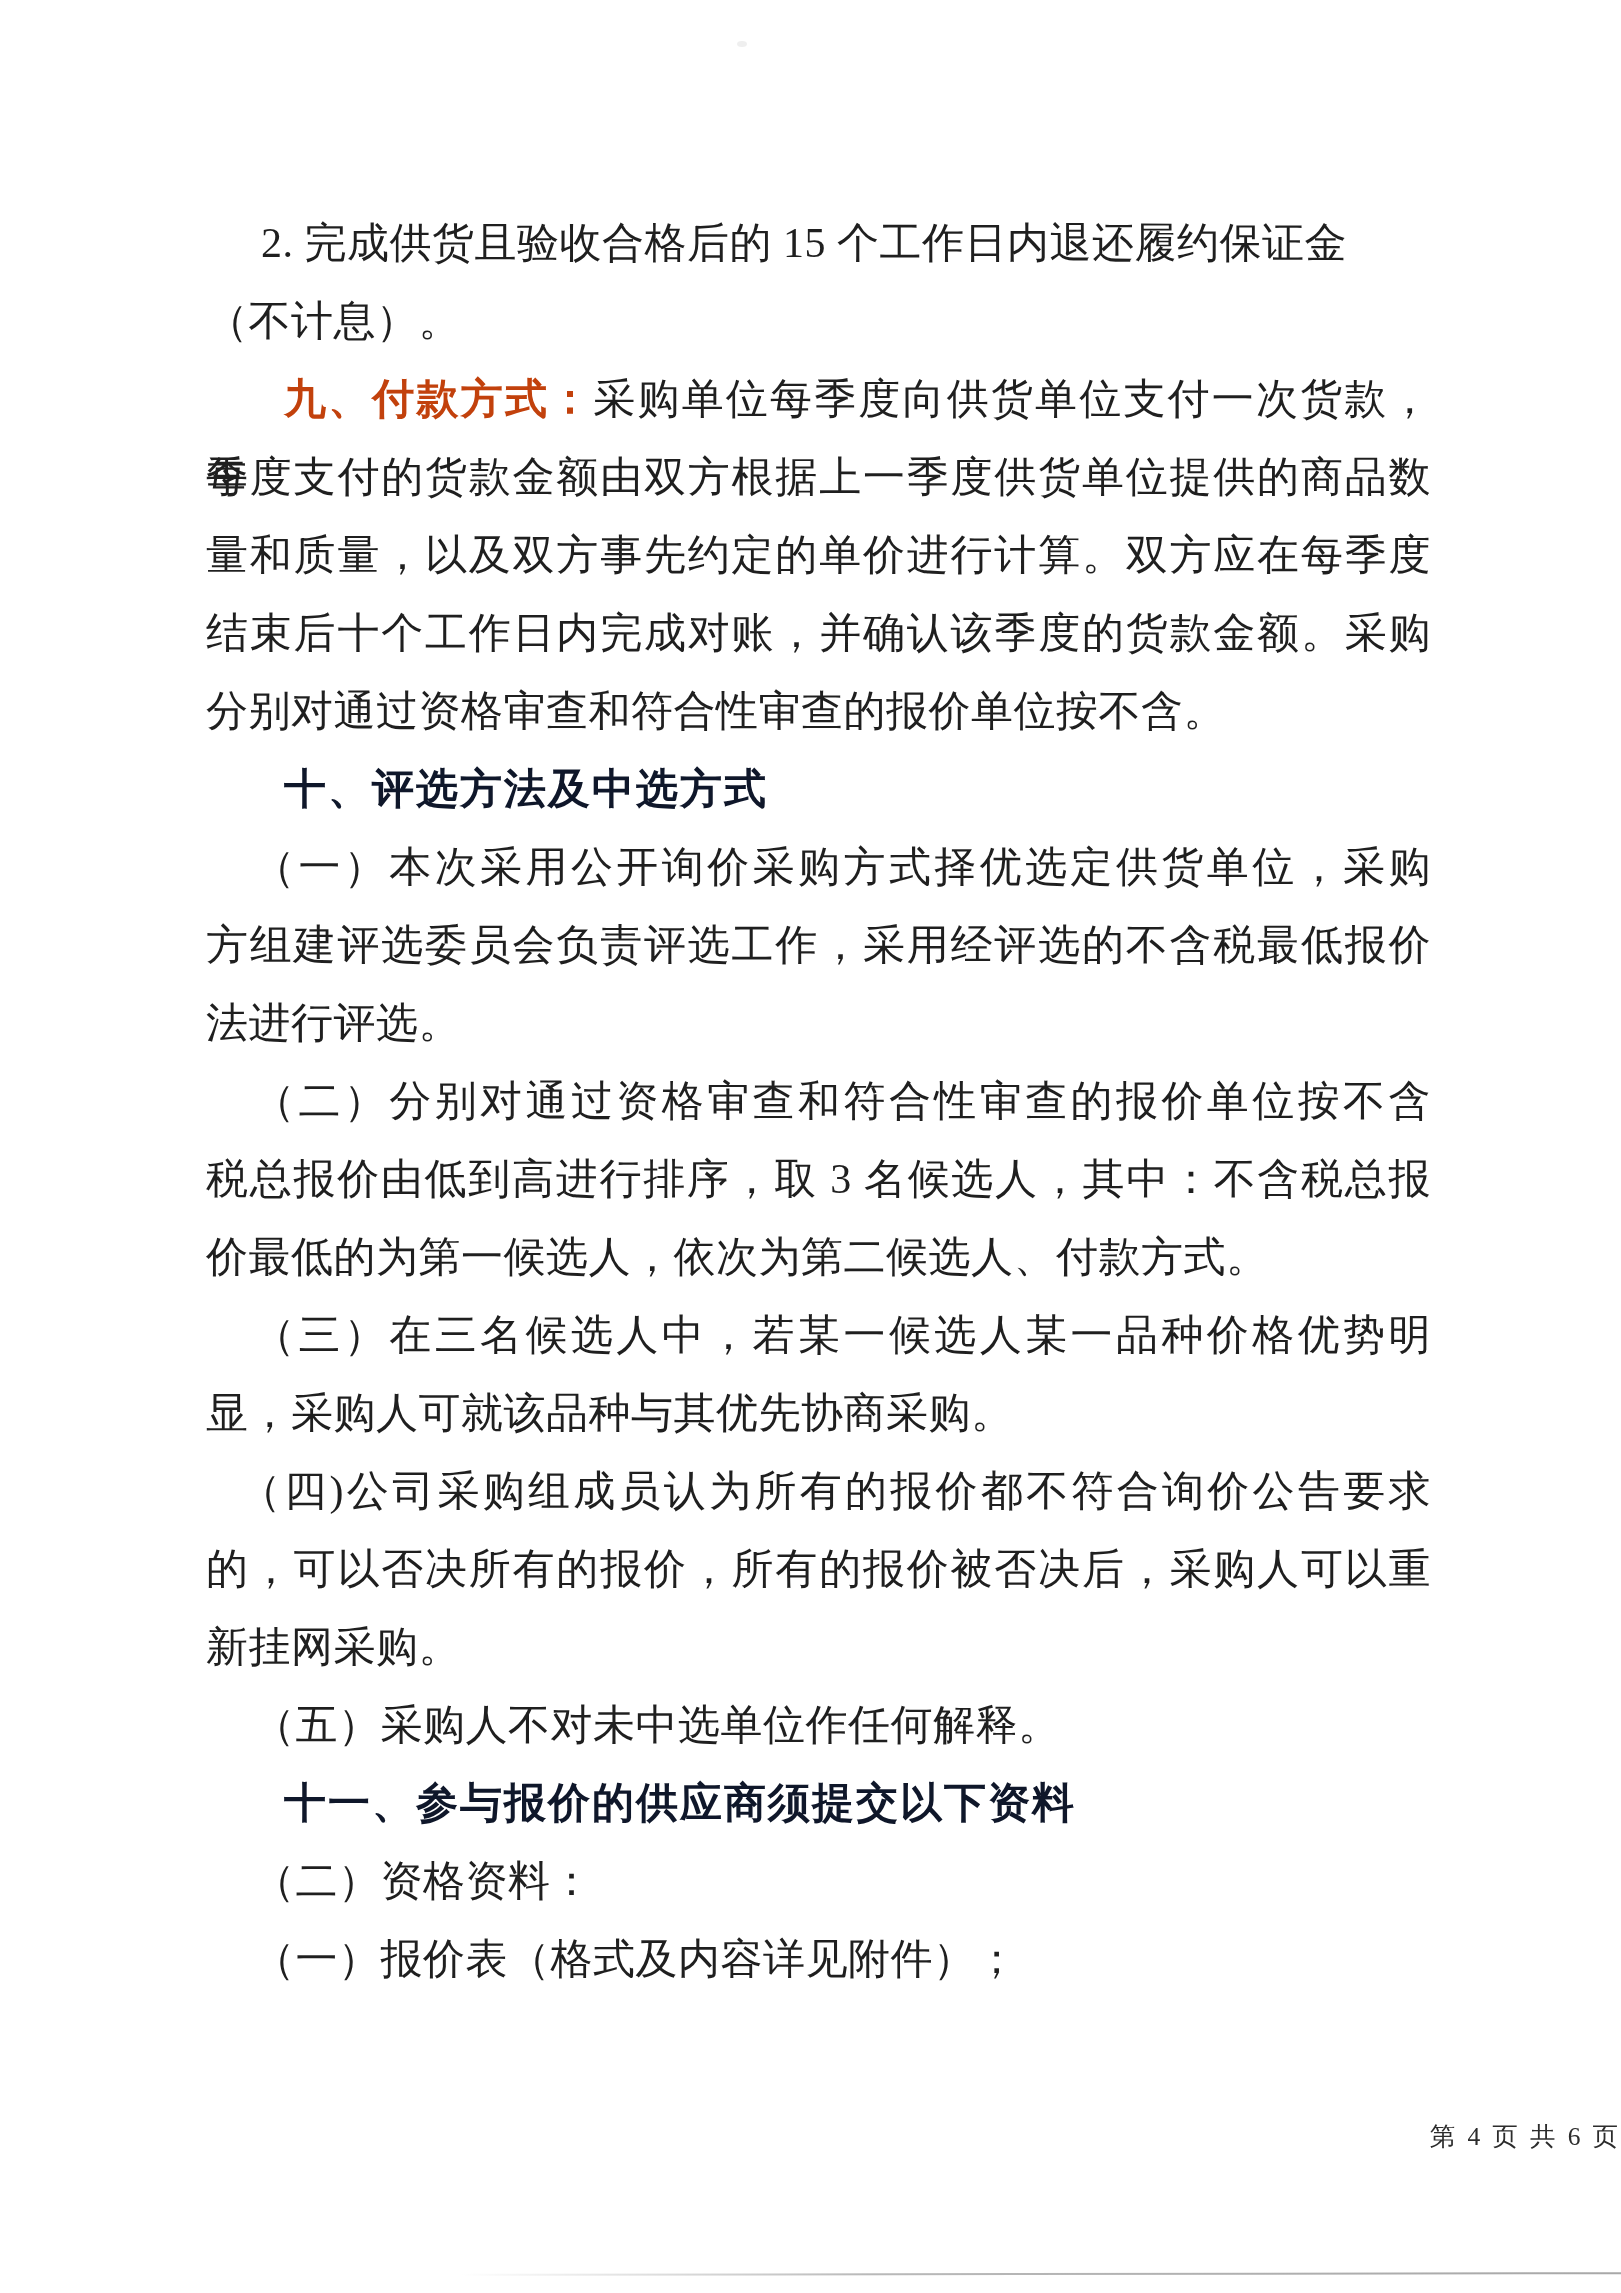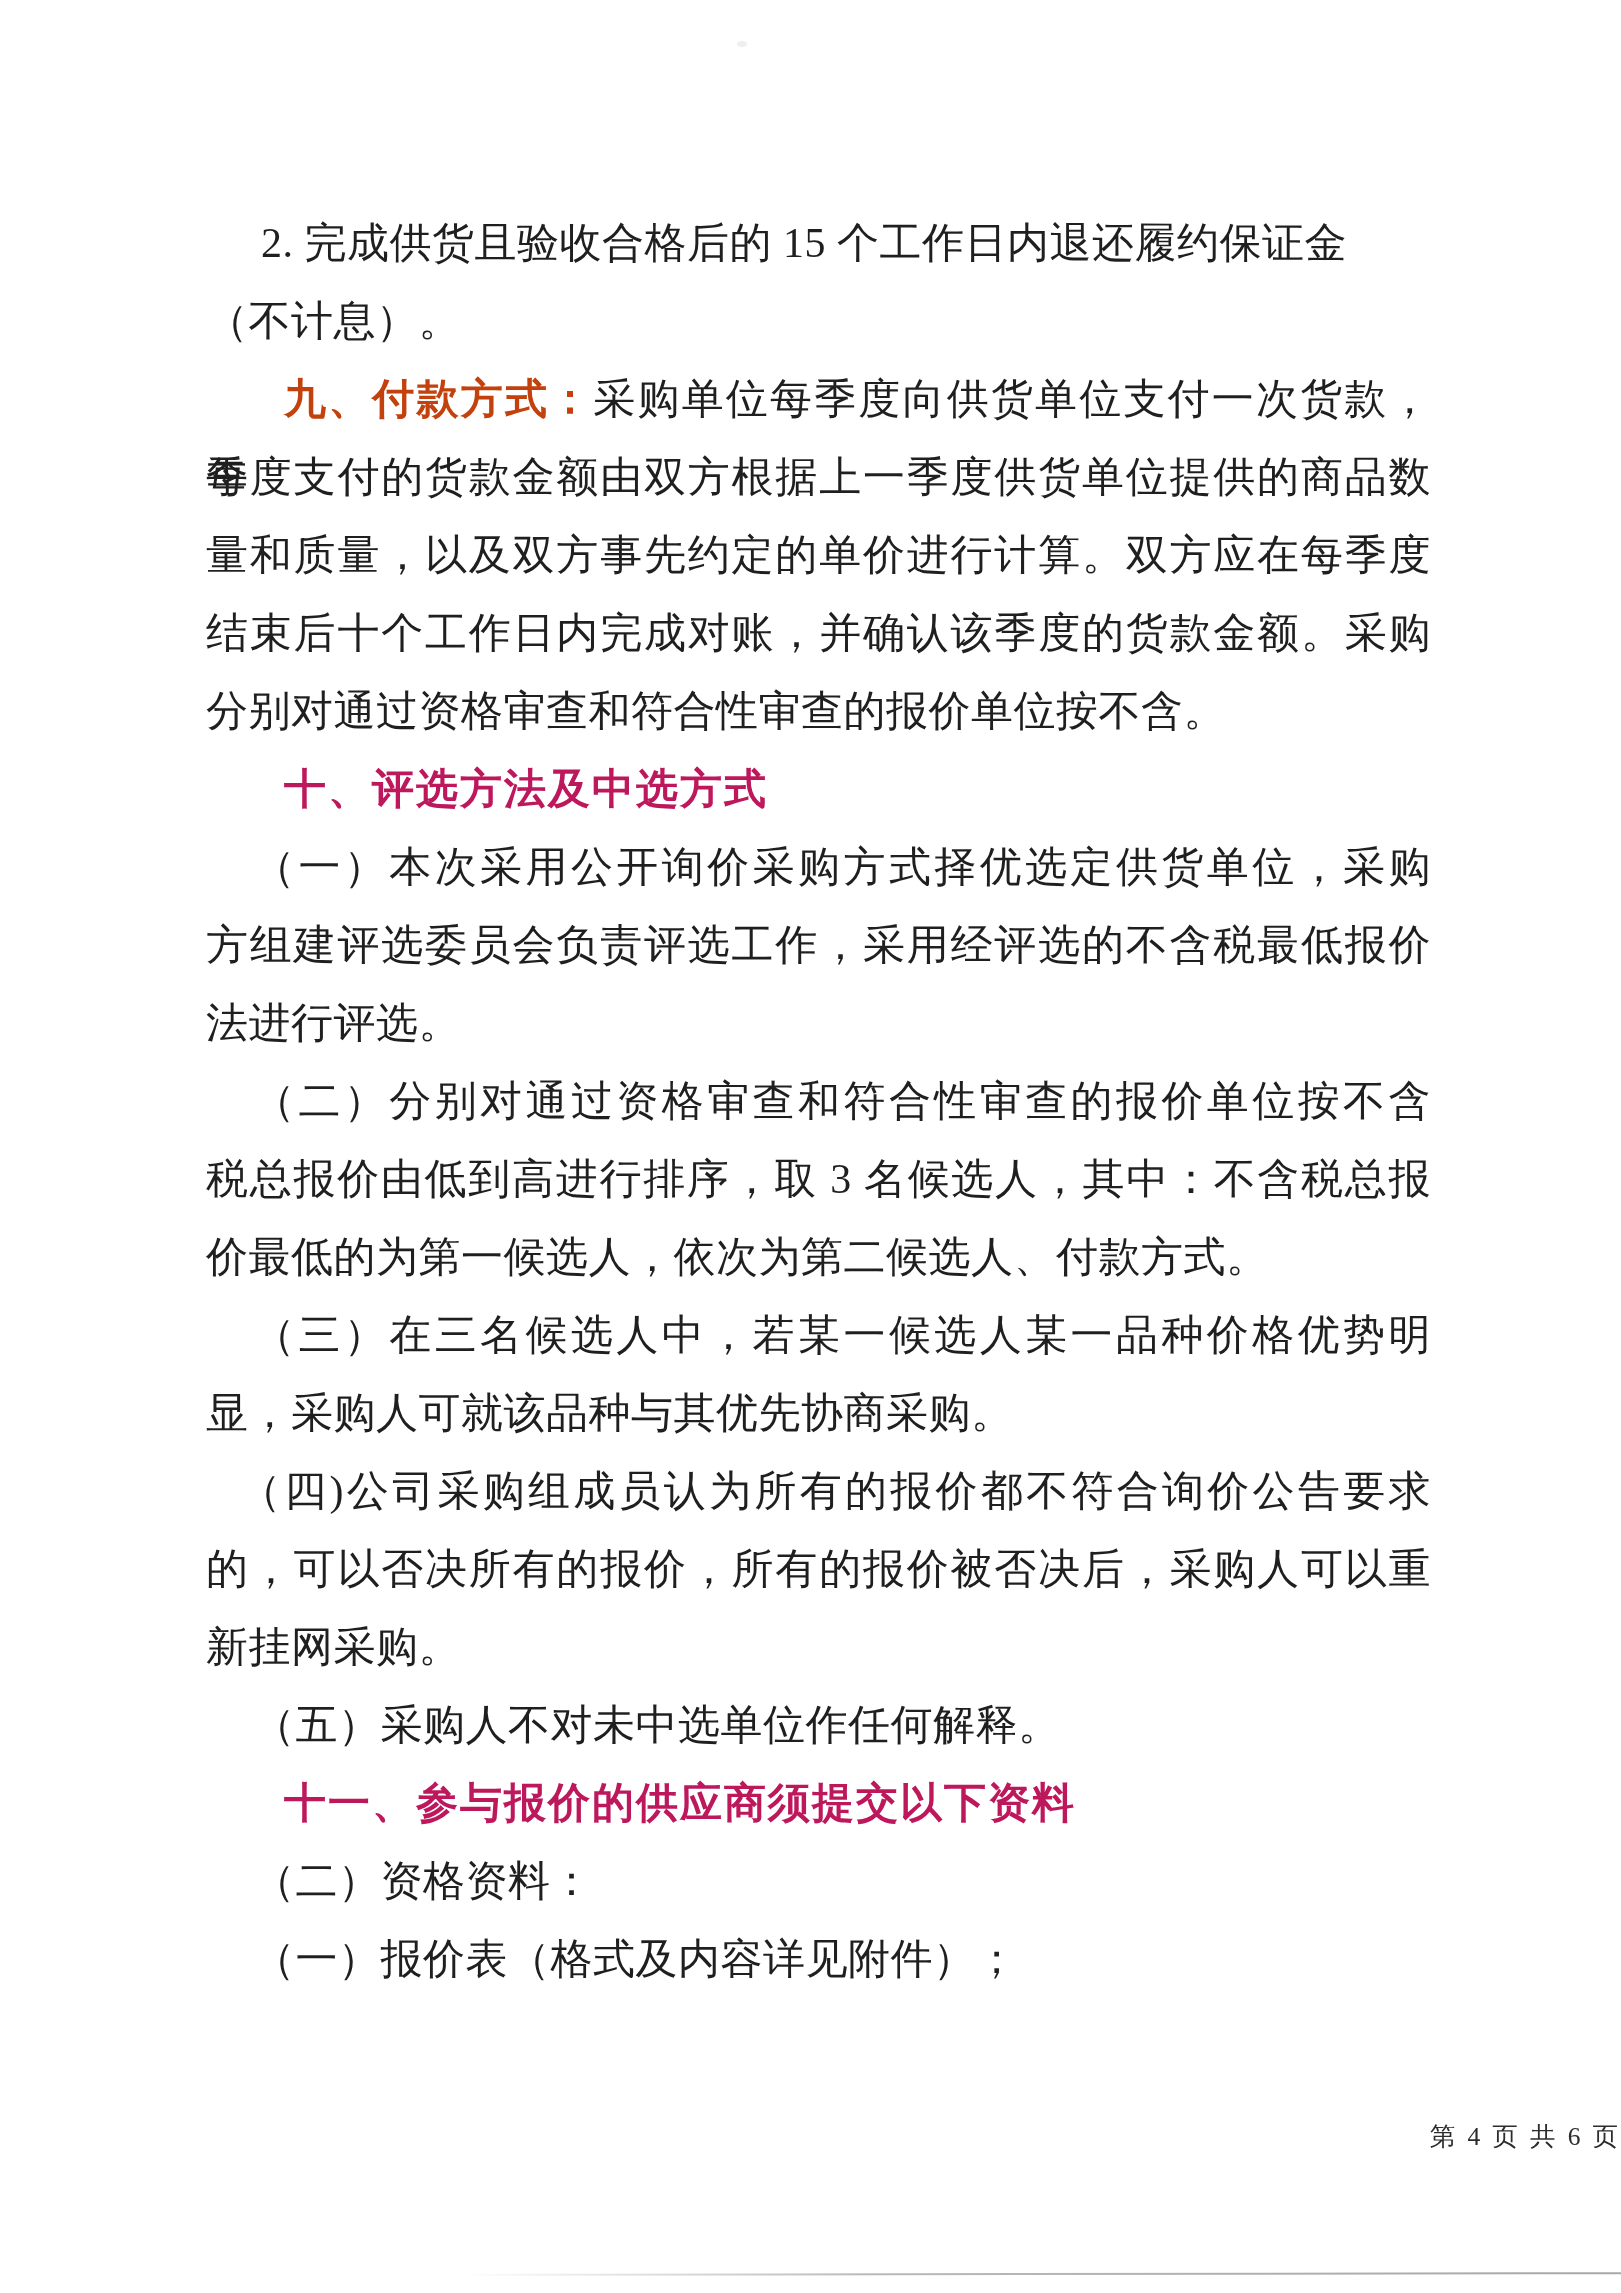--- a/index.html
+++ b/index.html
@@ -36,21 +36,21 @@
     text-justify: inter-character;
   }
   .ind0 { text-indent: 55px; }
   .indH { text-indent: 78px; }
   .indP { text-indent: 47px; }
   .indQ { text-indent: 33px; }
   .head {
     font-weight: 700;
     font-family: Liberation Sans, sans-serif;
     letter-spacing: 2px;
-    color: #be185d;
+    color: #0f172a;
   }
   .bold-prefix {
     font-weight: 700;
     font-family: "Liberation Sans", "DejaVu Sans", sans-serif;
     color: #c2410c;
   }
   .footer {
     position: absolute;
     left: 0;
     top: 2107px;

